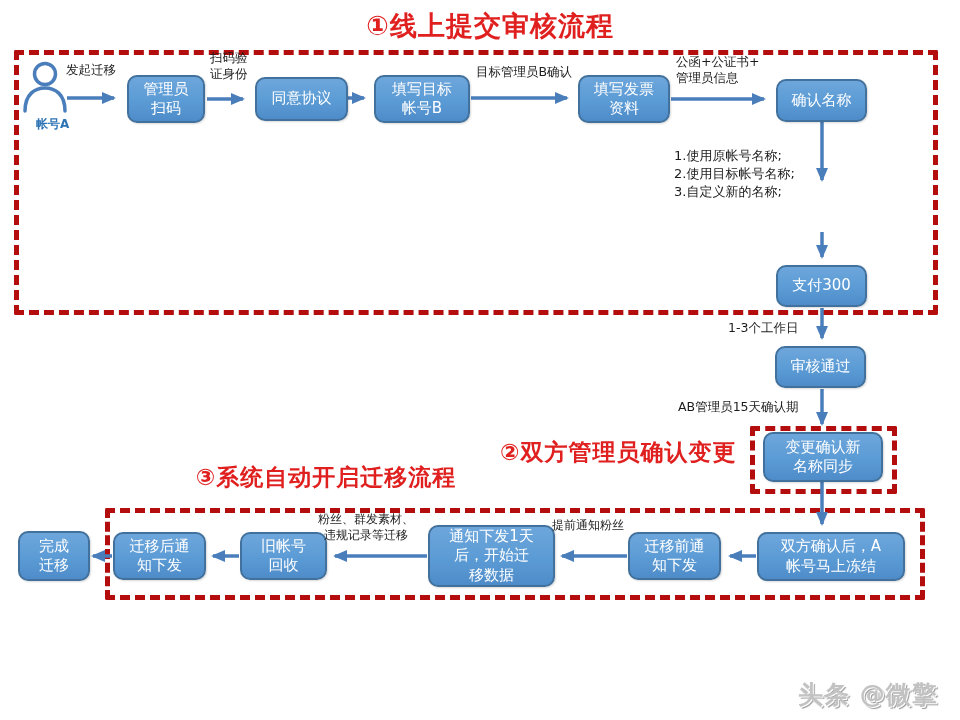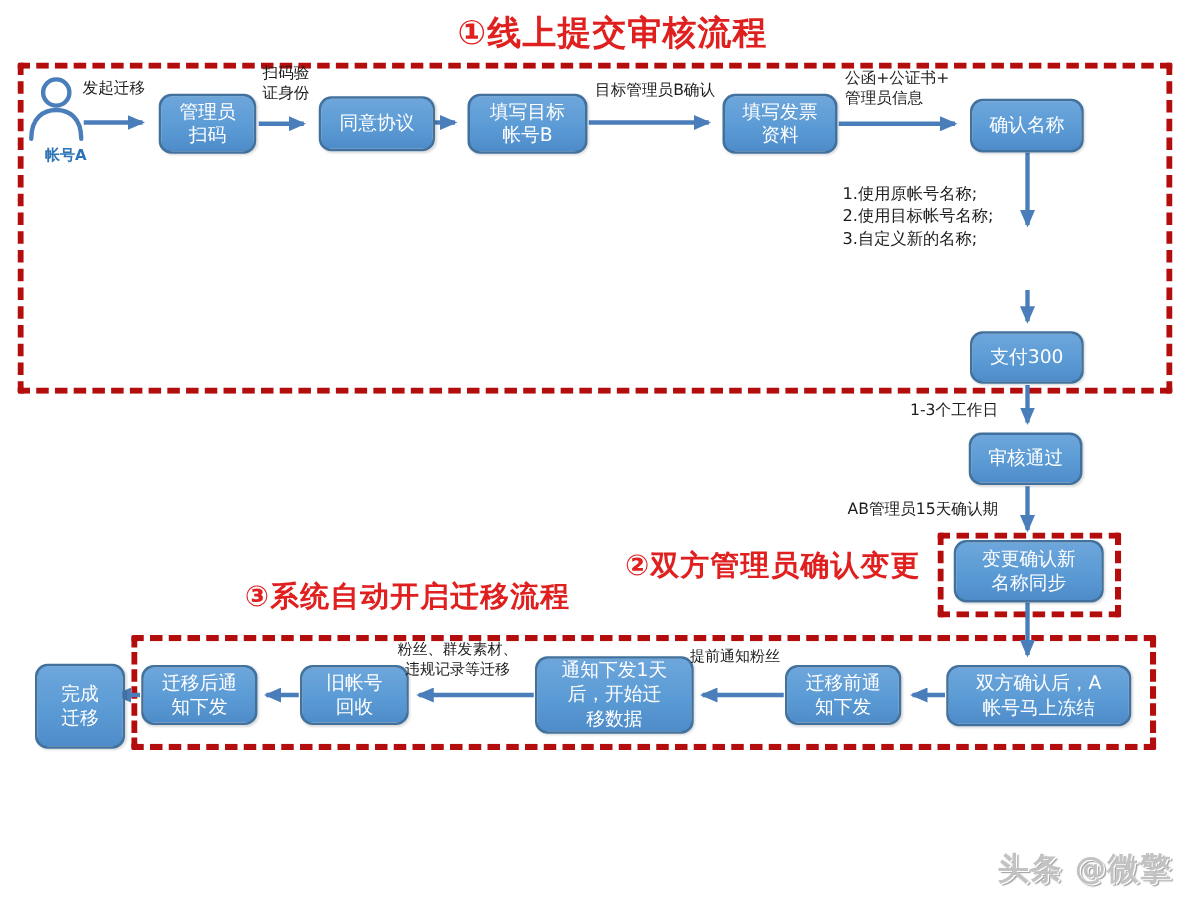--- a/index.html
+++ b/index.html
@@ -105,21 +105,21 @@
 名称同步</div>
   <div class="abs node pre" style="left:628px;top:532px;width:93px;height:48px;">迁移前通
 知下发</div>
   <div class="abs node pre" style="left:428px;top:525px;width:127px;height:62px;">通知下发1天
 后，开始迁
 移数据</div>
   <div class="abs node pre" style="left:240px;top:532px;width:87px;height:48px;">旧帐号
 回收</div>
   <div class="abs node pre" style="left:113px;top:532px;width:93px;height:48px;">迁移后通
 知下发</div>
-  <div class="abs node pre" style="left:28px;top:531px;width:72px;height:68px;">完成
+  <div class="abs node pre" style="left:18px;top:531px;width:72px;height:50px;">完成
 迁移</div>
 
   <div class="abs elabel" style="left:66px;top:62px;">发起迁移</div>
   <div class="abs elabel pre" style="left:210px;top:50px;">扫码验
 证身份</div>
   <div class="abs elabel" style="left:476px;top:64px;">目标管理员B确认</div>
   <div class="abs elabel pre" style="left:676px;top:54px;">公函+公证书+
 管理员信息</div>
   <div id="lbl-name-options" class="abs elabel pre" style="left:674px;top:127px;">1.使用原帐号名称;
 2.使用目标帐号名称;

